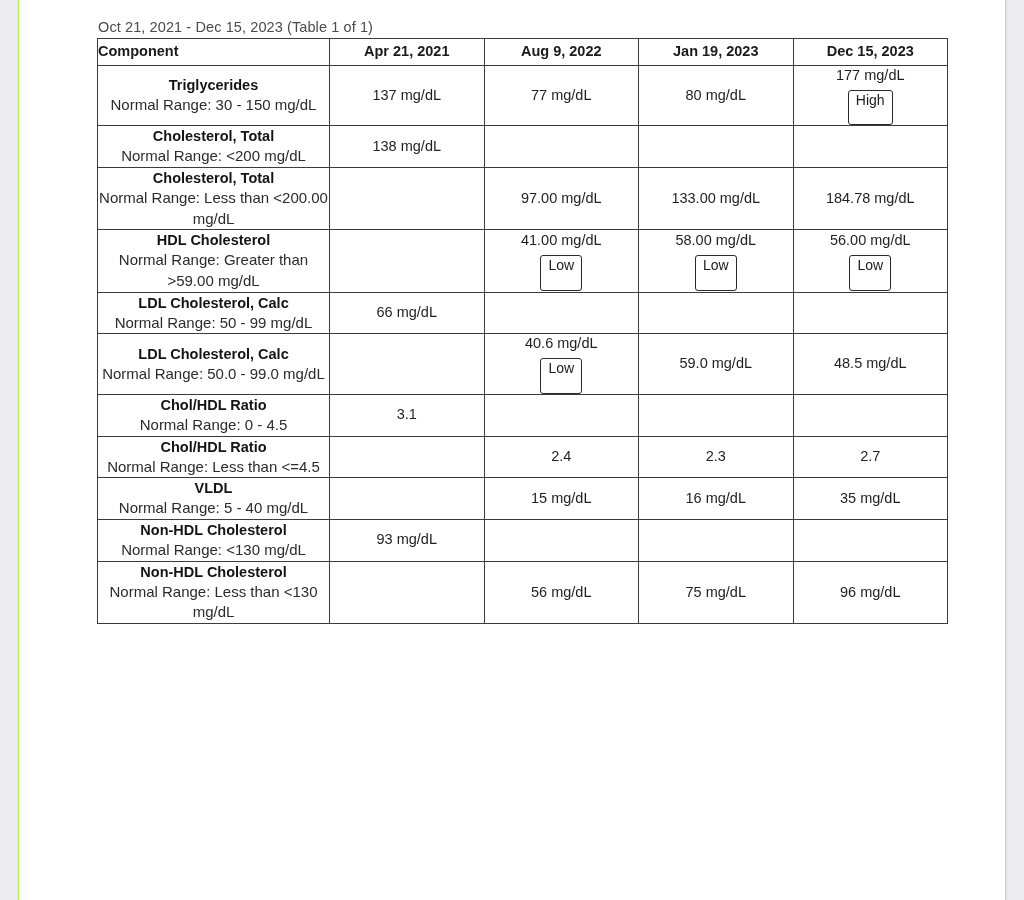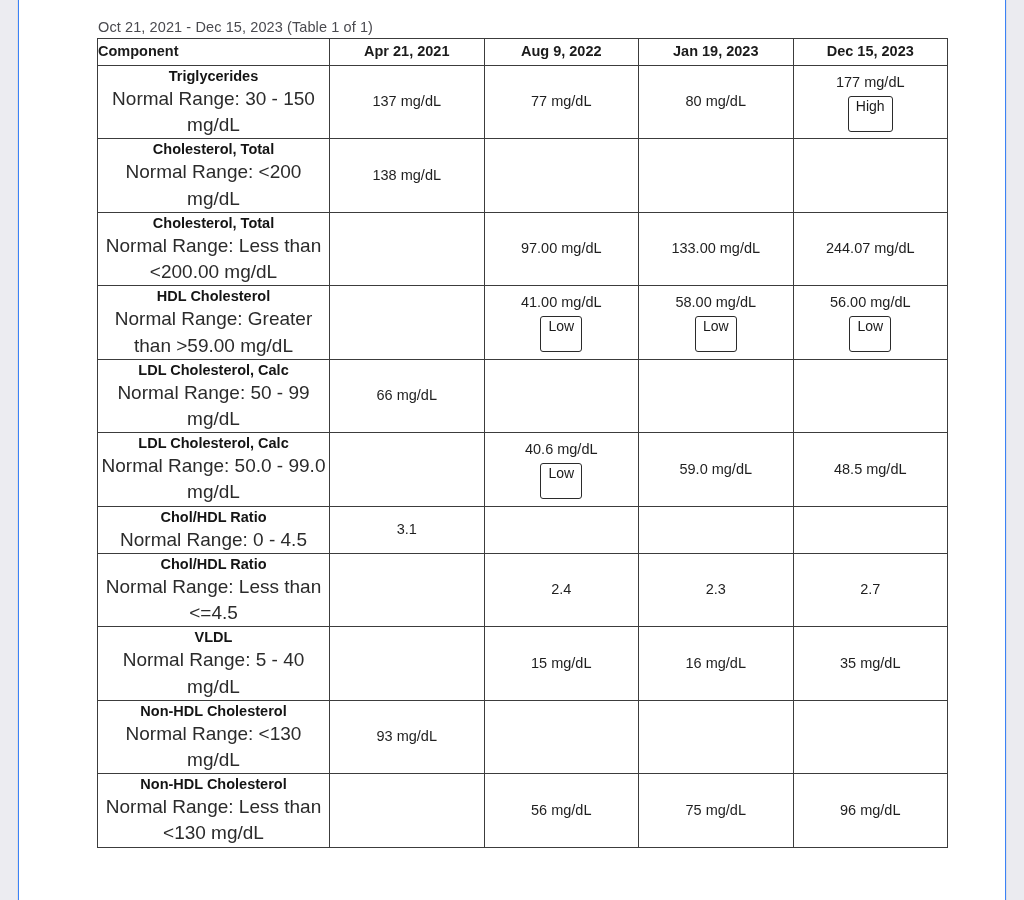--- a/index.html
+++ b/index.html
@@ -11,21 +11,21 @@
     width: 1024px;
     height: 900px;
     background: #e9e9ee;
     font-family: "Liberation Sans", sans-serif;
     overflow: hidden;
   }
   #viewport {
     position: relative;
     width: 1024px;
     height: 900px;
-    background: #3b82f6;
+    background: #bef264;
   }
   
   #gutter-left {
     position: absolute;
     left: 0; top: 0;
     width: 18px; height: 900px;
     background: #ececf1;
     border-right: 1px solid #e0e0e6;
     box-sizing: border-box;
   }
@@ -94,21 +94,21 @@
     line-height: 1.38;
     text-align: center;
   }
   .comp-name {
     font-size: 14.5px;
     font-weight: bold;
     color: #141414;
     display: block;
   }
   .comp-range {
-    font-size: 19px;
+    font-size: 15px;
     font-weight: normal;
     color: #2b2b2b;
     display: block;
   }
   td.value-cell {
     text-align: center;
     font-size: 14.5px;
     color: #1f1f1f;
     padding: 8px 4px 9px 4px;
     line-height: 1.35;
@@ -199,21 +199,21 @@
             <td class="value-cell">
               <span class="value-text empty">&nbsp;</span>
             </td>
             <td class="value-cell">
               <span class="value-text">97.00 mg/dL</span>
             </td>
             <td class="value-cell">
               <span class="value-text">133.00 mg/dL</span>
             </td>
             <td class="value-cell">
-              <span class="value-text">244.07 mg/dL</span>
+              <span class="value-text">184.78 mg/dL</span>
             </td>
           </tr>
           <tr>
             <td class="component-cell">
               <span class="comp-name">HDL Cholesterol</span>
               <span class="comp-range">Normal Range: Greater than &gt;59.00 mg/dL</span>
             </td>
             <td class="value-cell">
               <span class="value-text empty">&nbsp;</span>
             </td>

